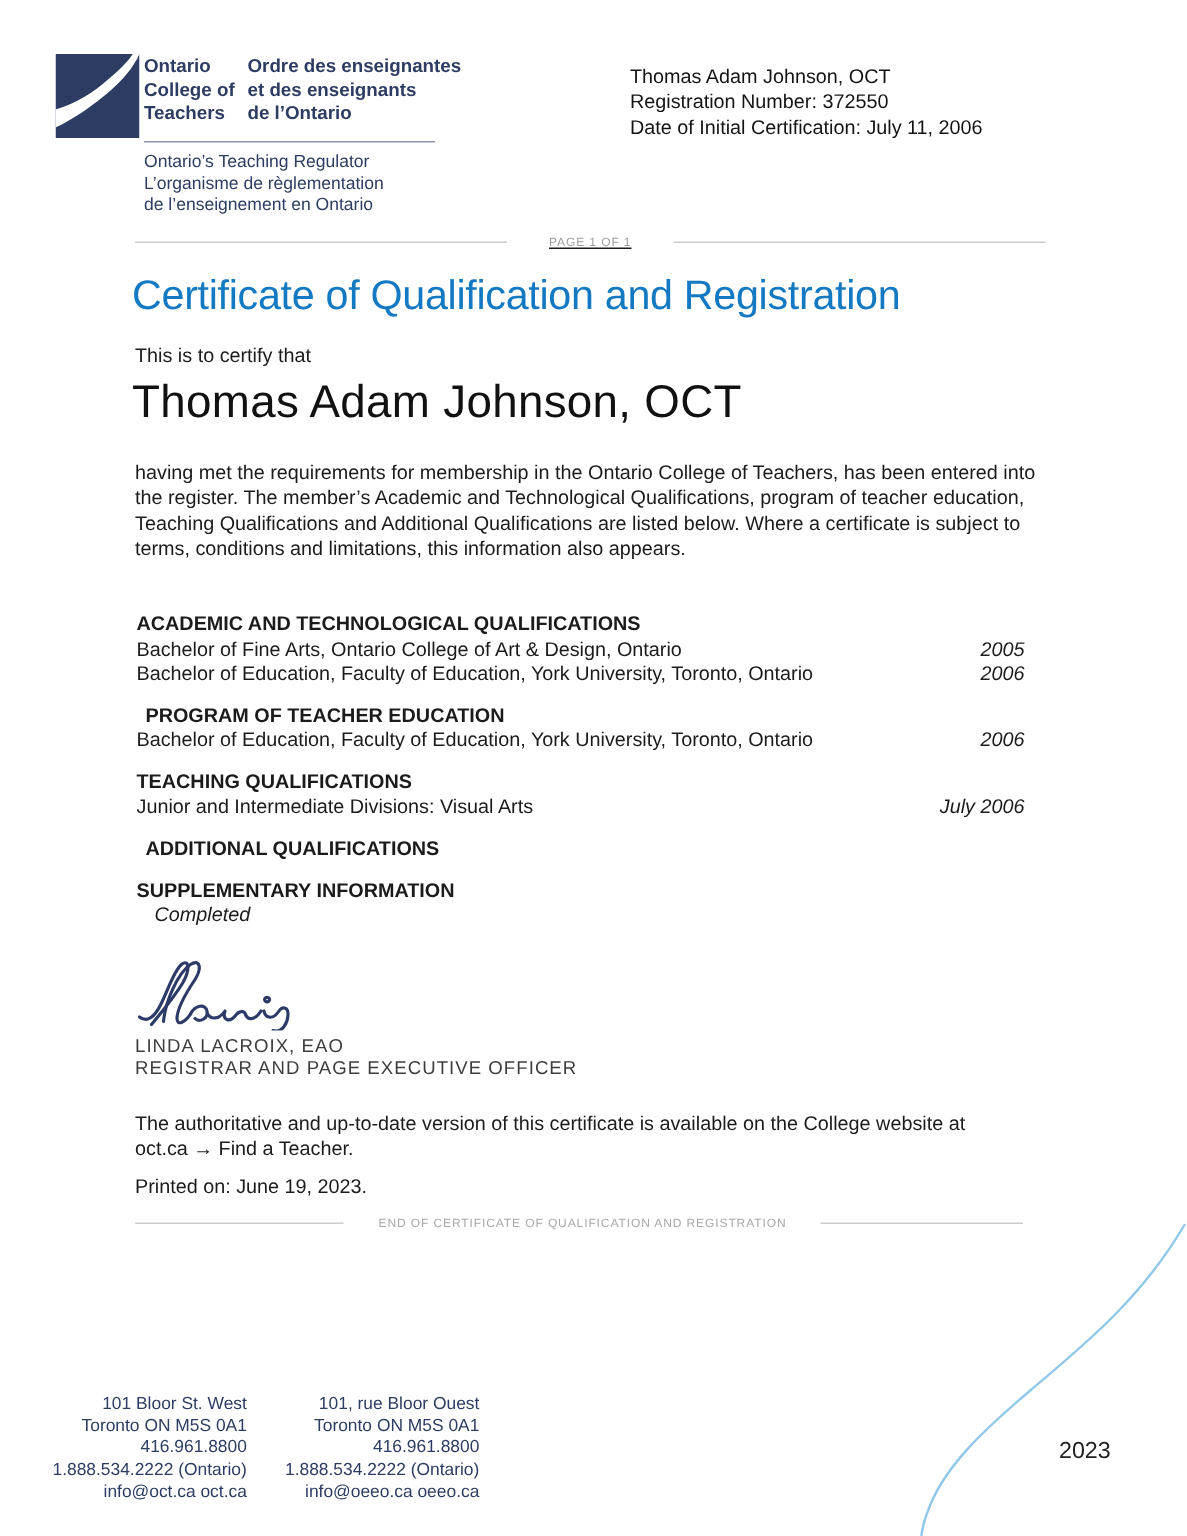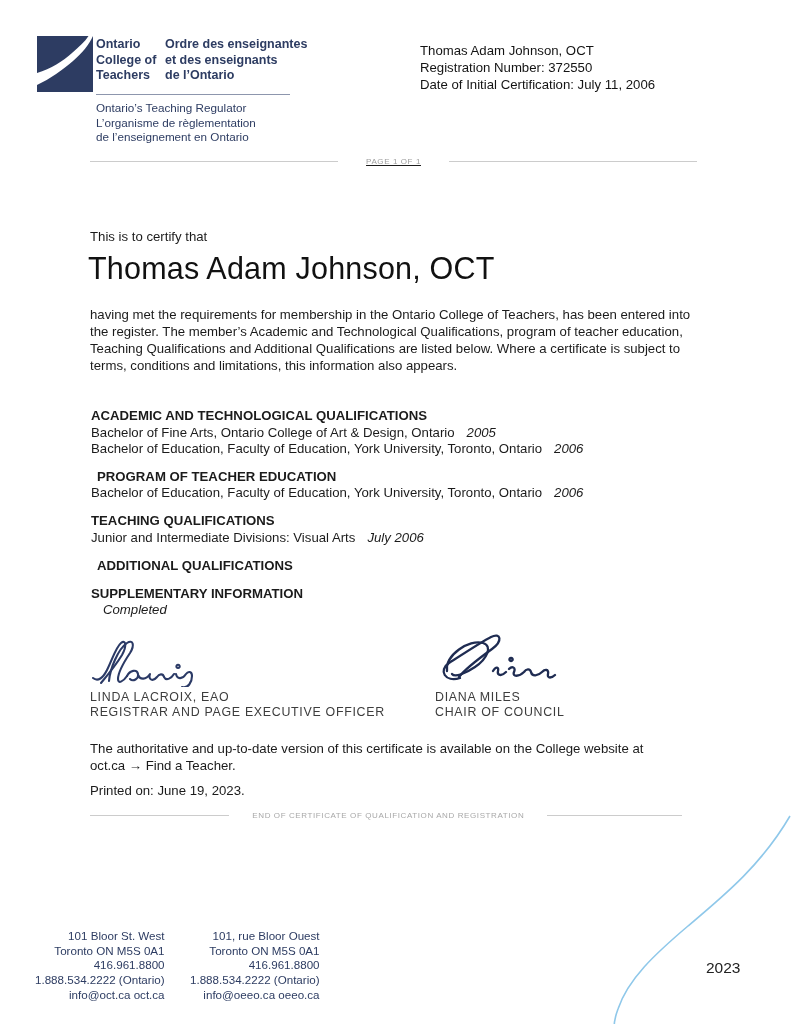--- a/index.html
+++ b/index.html
@@ -35,21 +35,21 @@
   .member-name { position:absolute; left:88px; top:247px; font-size:30.5px;
     letter-spacing:.2px; color:#111; white-space:nowrap; }
   .intro { position:absolute; left:90px; top:302px; width:608px;
     font-size:13.2px; line-height:17.1px; }
   
   .sections { position:absolute; left:91px; top:404px; width:592px; }
   .section { margin-bottom:11.5px; }
   .section.sec-supplementary { margin-top:5px; }
   .sec-heading { font-size:13.2px; font-weight:bold; line-height:16.5px; }
   .section.indent .sec-heading { padding-left:6px; }
-  .qrow { display:flex; font-size:13.2px;
+  .qrow { display:flex; justify-content:space-between; font-size:13.2px;
     line-height:16.4px; }
   .qval { font-style:italic; padding-left:12px; white-space:nowrap; }
   
   .sig-block { position:absolute; }
   .sig-left { left:90px; top:633px; }
   .sig-right { left:435px; top:629px; }
   .sig-svg { display:block; }
   .sig-name, .sig-title { font-size:12.4px; line-height:15.2px;
     letter-spacing:.7px; color:#3d3d3d; white-space:nowrap; }
   .sig-left .sig-text { margin-top:3px; }
@@ -103,20 +103,21 @@
     <div>Registration Number: 372550</div>
     <div>Date of Initial Certification: July 11, 2006</div>
   </div>
 
   <div class="marker-row page-marker-row">
     <div class="marker-line"></div>
     <div class="marker-text">PAGE 1 OF 1</div>
     <div class="marker-line"></div>
   </div>
 
+  <div class="cert-title">Certificate of Qualification and Registration</div>
   <div class="certify-line">This is to certify that</div>
   <div class="member-name">Thomas Adam Johnson, OCT</div>
   <div class="intro">having met the requirements for membership in the Ontario College of Teachers, has been entered into the register. The member’s Academic and Technological Qualifications, program of teacher education, Teaching Qualifications and Additional Qualifications are listed below. Where a certificate is subject to terms, conditions and limitations, this information also appears.</div>
 
   <div class="sections">
 
     <div class="section">
       <div class="sec-heading">ACADEMIC AND TECHNOLOGICAL QUALIFICATIONS</div>
       <div class="qrow">
         <span>Bachelor of Fine Arts, Ontario College of Art &amp; Design, Ontario</span>
@@ -164,33 +165,20 @@
         <path d="M19,44 C20,32 28,12 37,6 C43,2 45,8 40,16 C34,25 28,36 28,42 C28,47 33,45 37,39"></path>
         <path d="M37,39 C40,33 47,32 48,37 C49,42 43,45 40,42 M48,38 C50,43 56,43 60,37 C58,43 63,45 67,40 C69,37 73,36 74,40 C76,44 81,42 84,37 M88,31 a1.6,1.6 0 1 1 .1,0 M86,37 C87,42 92,43 96,37 C98,34 102,34 102,39 C102,45 98,52 92,50"></path>
       </g>
     </svg>
     <div class="sig-text">
       <div class="sig-name">LINDA LACROIX, EAO</div>
       <div class="sig-title">REGISTRAR AND PAGE EXECUTIVE OFFICER</div>
     </div>
   </div>
 
-  <div class="sig-block sig-right">
-    <svg class="sig-svg" width="125" height="52" viewBox="0 0 125 52">
-      <g fill="none" stroke="#1f2c52" stroke-width="2.3" stroke-linecap="round" stroke-linejoin="round">
-        <path d="M25,45 C10,50 3,37 14,30 C28,21 48,8 56,4 C66,-1 68,8 57,16 C46,24 30,36 24,44"></path>
-        <path d="M12,38 C10,22 34,6 48,10 C58,13 52,26 40,34 C31,40 20,45 17,41"></path>
-        <path d="M58,38 C61,33 64,34 63,38 C62,42 66,44 71,39 M76,28 a1.6,1.6 0 1 1 .1,0 M74,36 C77,33 81,34 79,39 C77,44 84,44 89,39 C91,36 95,35 96,39 C97,44 103,43 107,39 C110,36 114,36 113,41 C112,46 117,45 120,42"></path>
-      </g>
-    </svg>
-    <div class="sig-text">
-      <div class="sig-name">DIANA MILES</div>
-      <div class="sig-title">CHAIR OF COUNCIL</div>
-    </div>
-  </div>
 
   <div class="note">
     <div>The authoritative and up-to-date version of this certificate is available on the College website at</div>
     <div>oct.ca → Find a Teacher.</div>
   </div>
   <div class="printed-on">Printed on: June 19, 2023.</div>
 
   <div class="marker-row end-marker-row">
     <div class="marker-line line-l"></div>
     <div class="marker-text">END OF CERTIFICATE OF QUALIFICATION AND REGISTRATION</div>

